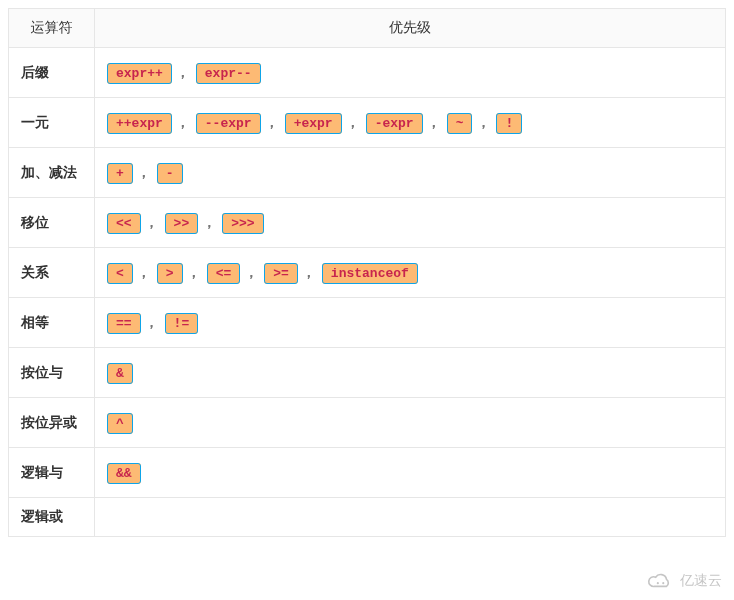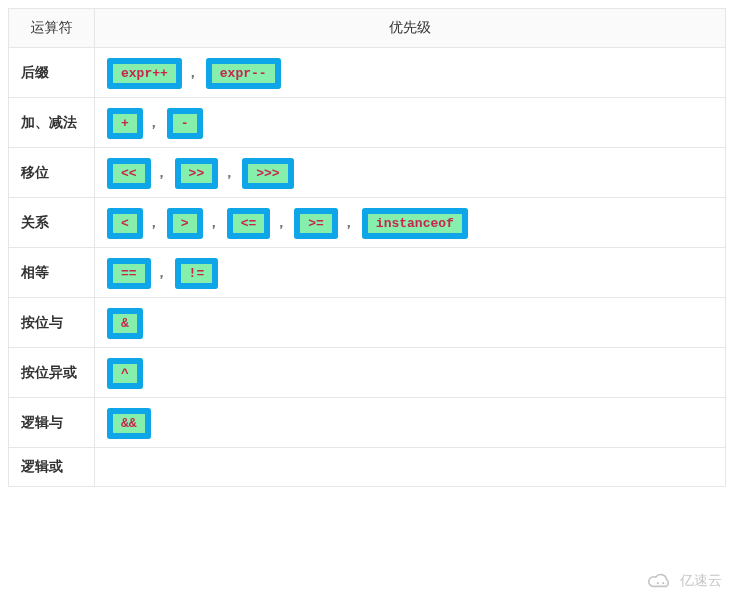--- a/index.html
+++ b/index.html
@@ -32,22 +32,22 @@
     width: 86px;
     color: #333;
   }
   td:last-child {
     line-height: 2;
   }
   code.op {
     font-family: "SFMono-Regular", Consolas, "Liberation Mono", Menlo, monospace;
     font-size: 13px;
     color: #c7254e;
-    background: #86efac;
-    border: 6px solid #0ea5e9;
+    background: #fdba74;
+    border: 1px solid #0ea5e9;
     border-radius: 3px;
     padding: 2px 8px;
     white-space: nowrap;
   }
   .sep {
     color: #777;
     margin: 0 6px 0 4px;
   }
   .watermark {
     position: fixed;
@@ -70,20 +70,24 @@
   <thead>
     <tr>
       <th>运算符</th>
       <th>优先级</th>
     </tr>
   </thead>
   <tbody id="tbody">
       <tr>
         <td>后缀</td>
         <td><code class="op">expr++</code><span class="sep">，</span><code class="op">expr--</code></td>
+      </tr>
+      <tr>
+        <td>一元</td>
+        <td><code class="op">++expr</code><span class="sep">，</span><code class="op">--expr</code><span class="sep">，</span><code class="op">+expr</code><span class="sep">，</span><code class="op">-expr</code><span class="sep">，</span><code class="op">~</code><span class="sep">，</span><code class="op">!</code></td>
       </tr>
       <tr>
         <td>加、减法</td>
         <td><code class="op">+</code><span class="sep">，</span><code class="op">-</code></td>
       </tr>
       <tr>
         <td>移位</td>
         <td><code class="op">&lt;&lt;</code><span class="sep">，</span><code class="op">&gt;&gt;</code><span class="sep">，</span><code class="op">&gt;&gt;&gt;</code></td>
       </tr>
       <tr>

